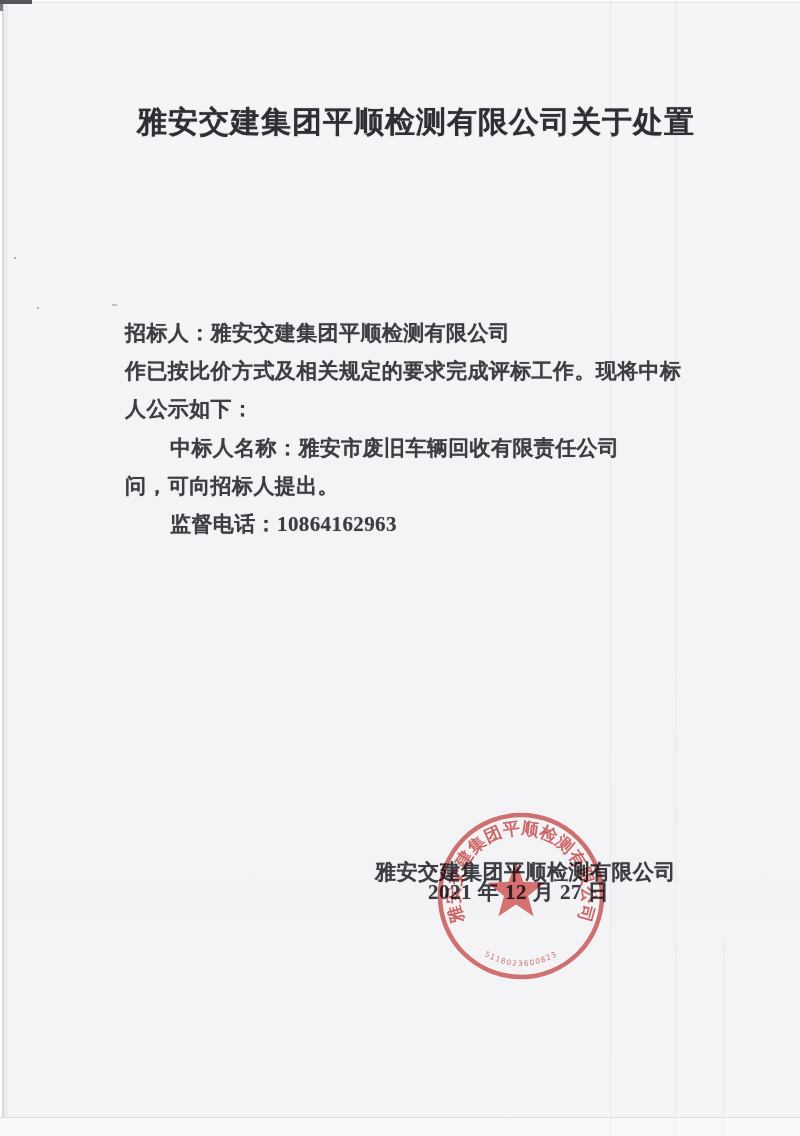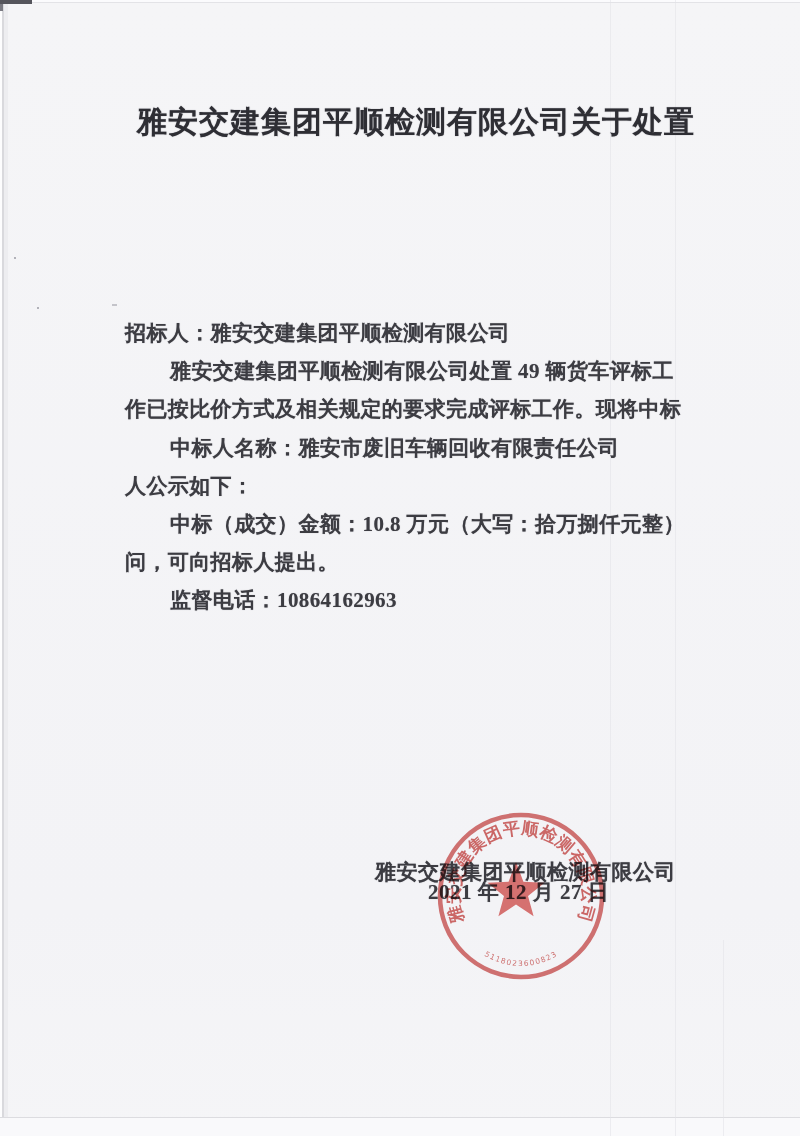--- a/index.html
+++ b/index.html
@@ -102,25 +102,23 @@
   <div class="speck s1"></div>
   <div class="speck s2"></div>
   <div class="speck s3"></div>
 
   <div class="title">
     <div>雅安交建集团平顺检测有限公司关于处置</div>
   </div>
 
   <div class="doc-body">
     <div class="line">招标人：雅安交建集团平顺检测有限公司</div>
-    <div class="line indent">雅安交建集团平顺检测有限公司处置 49 辆货车评标工</div>
     <div class="line">作已按比价方式及相关规定的要求完成评标工作。现将中标</div>
+    <div class="line">人公示如下：</div>
     <div class="line indent">中标人名称：雅安市废旧车辆回收有限责任公司</div>
-    <div class="line">人公示如下：</div>
-    <div class="line indent">中标（成交）金额：10.8 万元（大写：拾万捌仟元整）</div>
     <div class="line">问，可向招标人提出。</div>
     <div class="line indent">监督电话：10864162963</div>
   </div>
 
   <div class="signature">
     <div class="sig-company">雅安交建集团平顺检测有限公司</div>
     <div class="sig-date">2021 年 12 月 27 日</div>
   </div>
 
   <svg class="stamp" viewBox="0 0 170 170" xmlns="http://www.w3.org/2000/svg">

